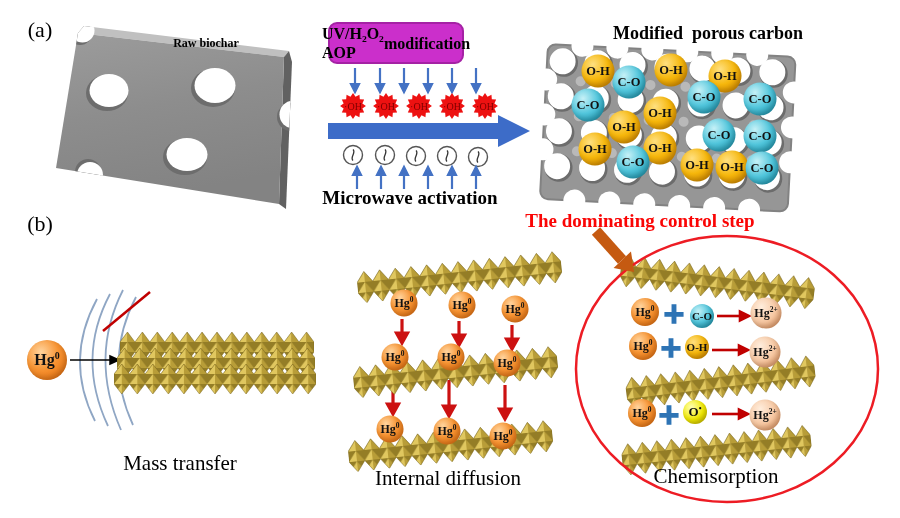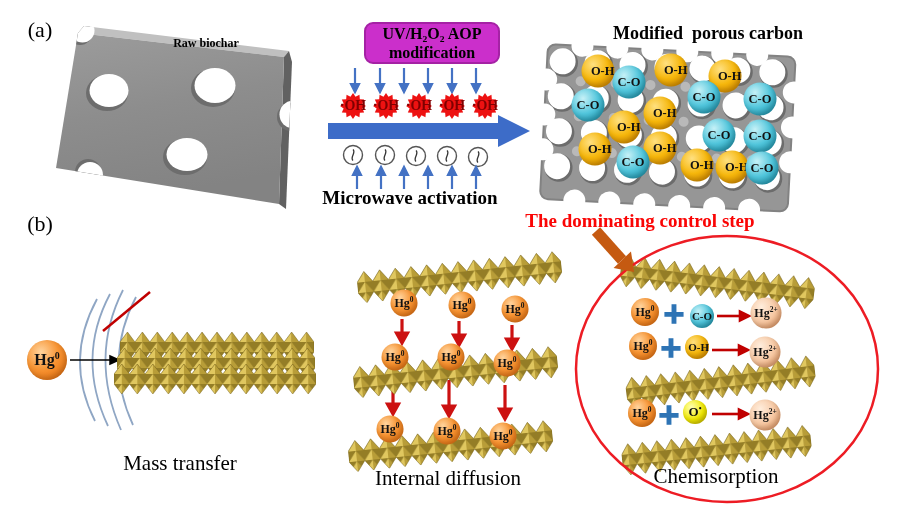--- a/index.html
+++ b/index.html
@@ -3,27 +3,27 @@
 <meta charset="utf-8">
 <style>
   html,body{margin:0;padding:0;background:#fff;}
   #canvas{position:relative;width:900px;height:518px;background:#fff;overflow:hidden;font-family:"Liberation Serif",serif;}
   #scene{position:absolute;left:0;top:0;}
   .ctr{position:absolute;transform:translate(-50%,-50%);white-space:pre;color:#000;}
   .bold{font-weight:bold;}
   .sphere{position:absolute;border-radius:50%;display:flex;align-items:center;justify-content:center;font-weight:bold;transform:translate(-50%,-50%);box-sizing:border-box;color:#111;box-shadow:inset -2px -3px 5px rgba(0,0,0,0.18);}
   .sphere sup{font-size:0.62em;line-height:0;vertical-align:super;}
   .orange{background:radial-gradient(circle at 35% 30%, #ffd49e 0%, #f79433 45%, #ea7715 80%, #c05a08 100%);}
-  .gold{background:radial-gradient(circle at 35% 30%, #ffe080 0%, #f6b70c 48%, #d98e00 82%, #a06400 100%);justify-content:flex-end;}
+  .gold{background:radial-gradient(circle at 35% 30%, #ffe080 0%, #f6b70c 48%, #d98e00 82%, #a06400 100%);}
   .cyan{background:radial-gradient(circle at 35% 30%, #c6f1f7 0%, #52c6dc 48%, #1f97b0 85%, #127086 100%);}
   .salmon{background:radial-gradient(circle at 35% 30%, #ffeddc 0%, #f6c6a0 52%, #e59a66 85%, #c67840 100%);}
   .lemon{background:radial-gradient(circle at 35% 30%, #ffffb0 0%, #f2ea00 55%, #c8b900 90%, #9a8e00 100%);}
   .plus{position:absolute;transform:translate(-50%,-50%);color:#2e74b5;font-family:"DejaVu Sans",sans-serif;font-weight:bold;font-size:28px;-webkit-text-stroke:1.6px #2e74b5;}
-  #aopbox{position:absolute;left:364px;top:22px;width:136px;height:42px;background:#cb2fcb;border:2px solid #a522a5;border-radius:9px;display:flex;flex-direction:column;align-items:center;justify-content:center;font-weight:bold;font-size:16px;line-height:19px;color:#000;box-sizing:border-box;}
-  .burst-lbl{position:absolute;transform:translate(-50%,-50%);color:#7f0000;font-weight:bold;font-size:14px;}
+  #aopbox{position:absolute;left:328px;top:22px;width:136px;height:42px;background:#cb2fcb;border:2px solid #a522a5;border-radius:9px;display:flex;flex-direction:row;align-items:center;justify-content:center;font-weight:bold;font-size:16px;line-height:19px;color:#000;box-sizing:border-box;}
+  .burst-lbl{position:absolute;transform:translate(-50%,-50%);color:#7f0000;font-weight:normal;font-size:10px;}
 </style>
 </head>
 <body>
 
 <div id="canvas">
 
 <svg id="scene" width="900" height="518" viewBox="0 0 900 518">
   <defs>
     <pattern id="pyr" width="16" height="10" patternUnits="userSpaceOnUse">
       <rect width="16" height="10" fill="#947d26"></rect>

